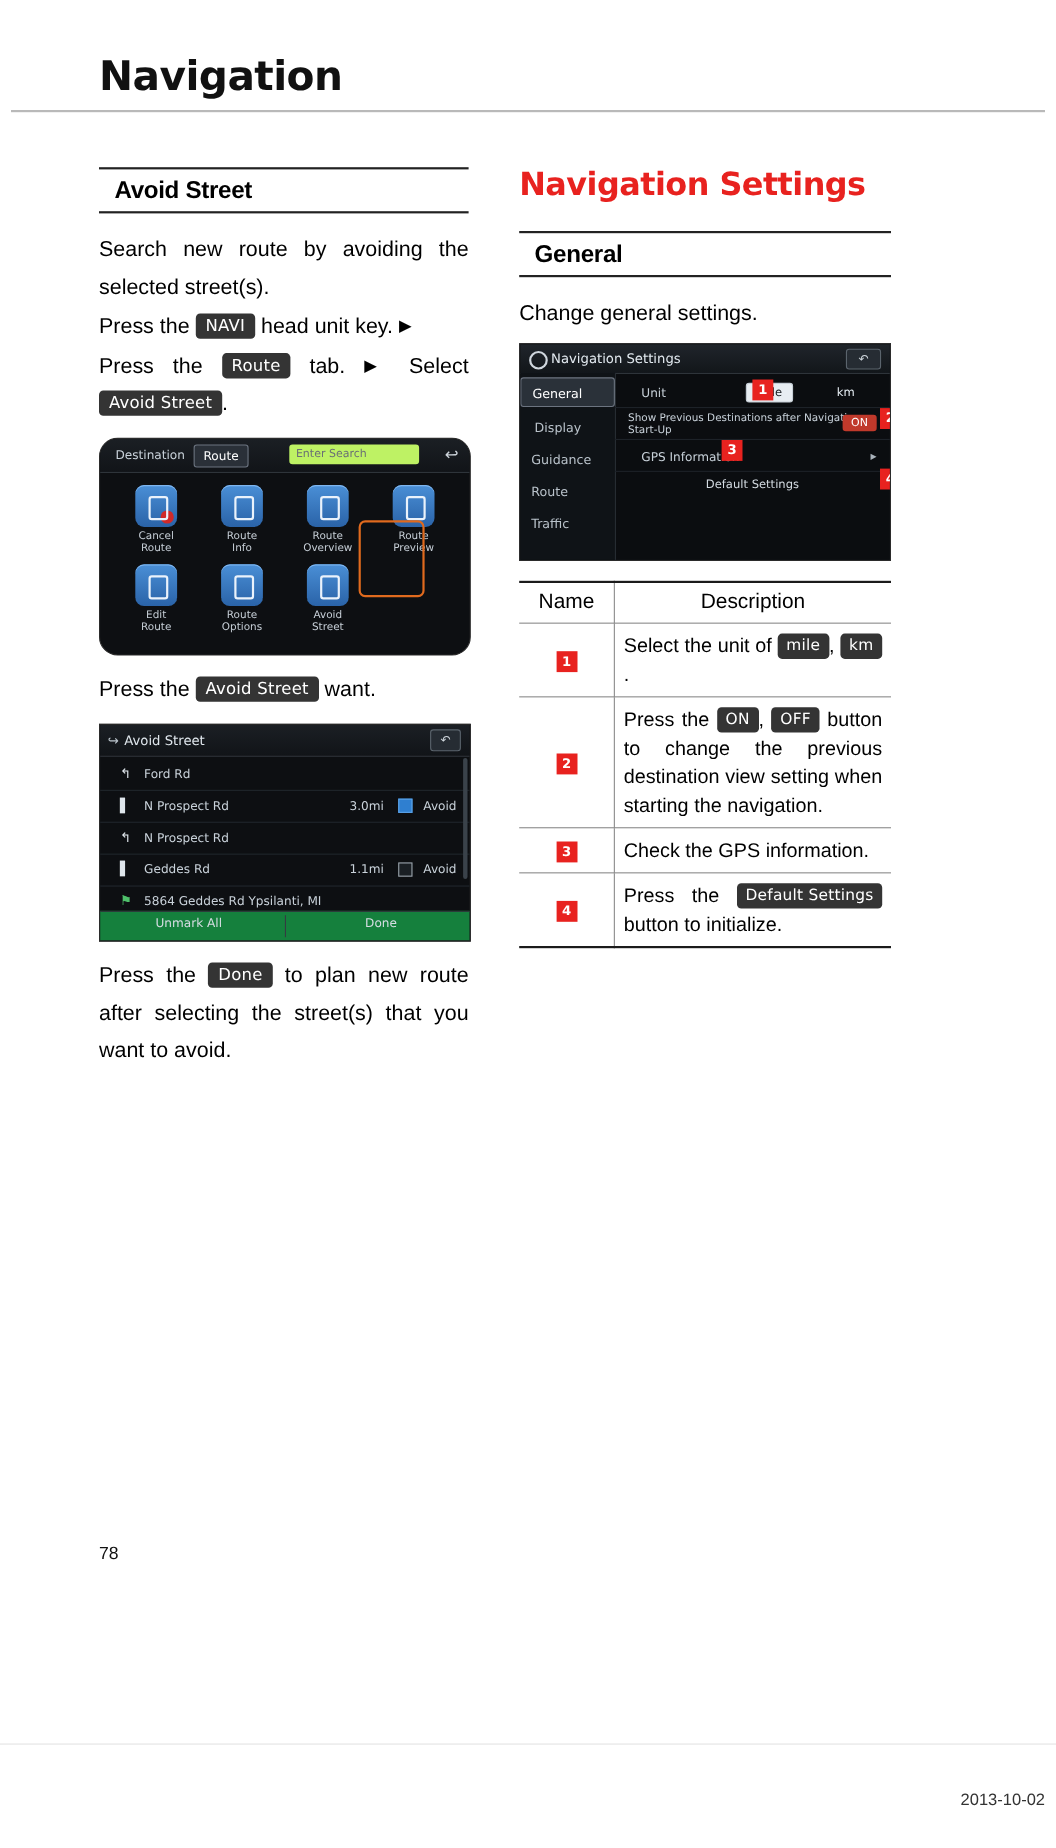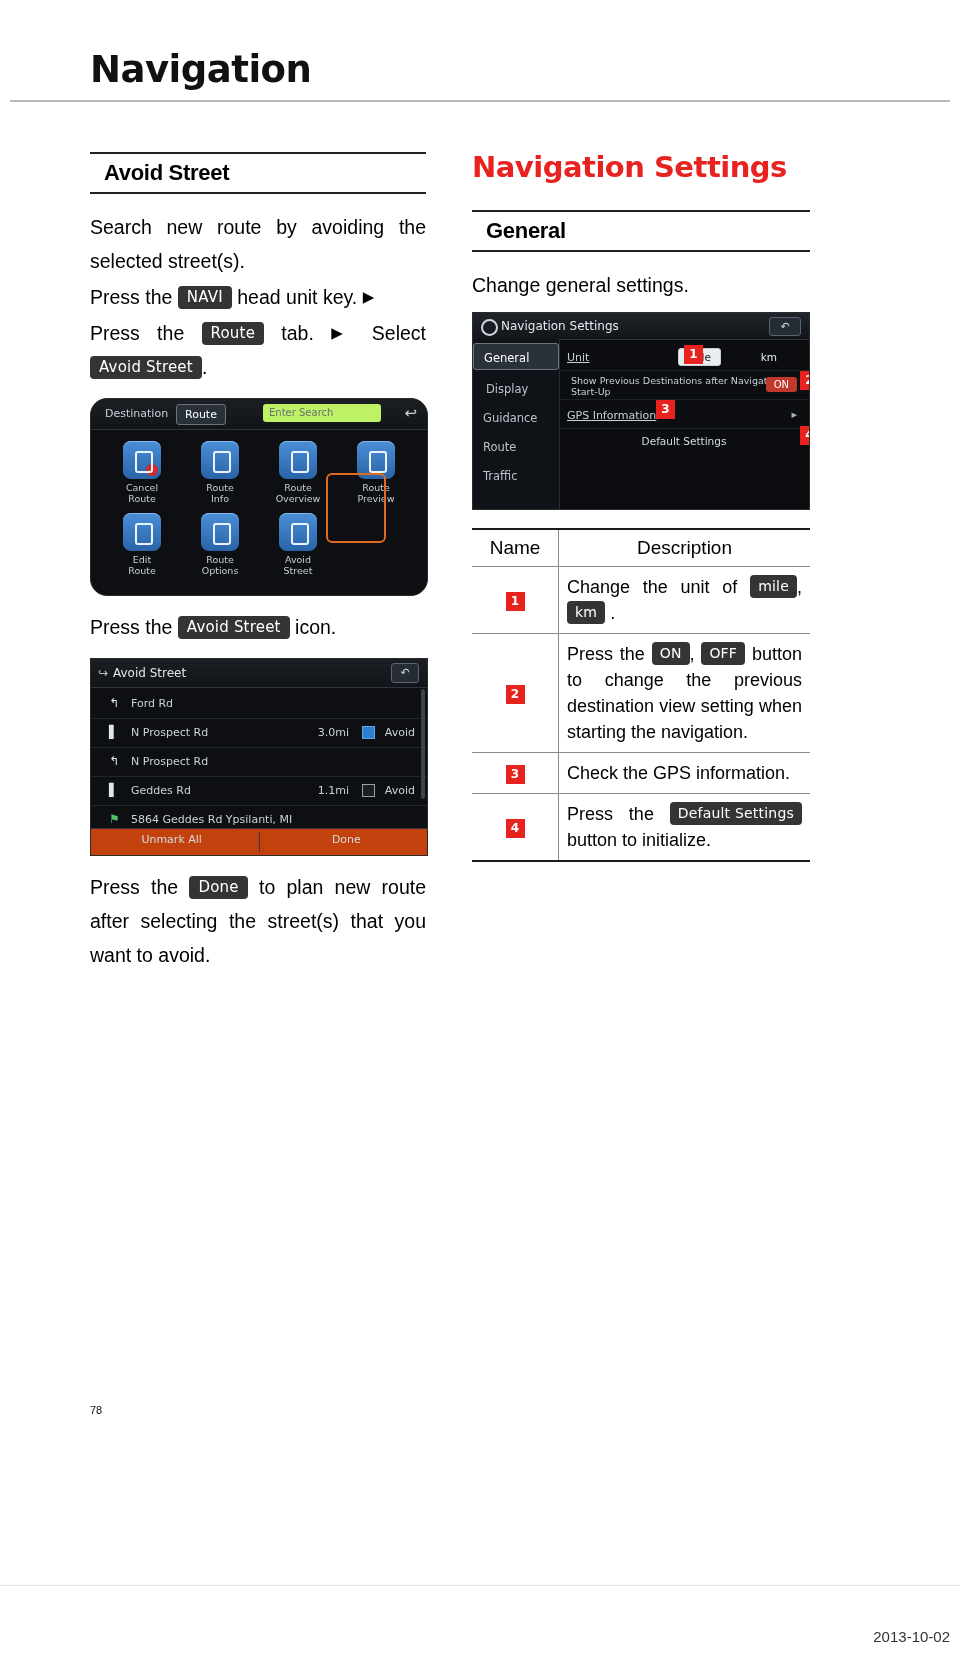--- a/index.html
+++ b/index.html
@@ -226,21 +226,21 @@
   .s2-row .rbox {
     position: absolute; right: 52px; top: 8px;
     width: 11px; height: 11px;
     border: 1px solid #9aa3ab;
     background: #1a1f24;
   }
   .s2-row .rbox.on { background: #2f7fd0; border-color: #5da4e8; }
   .s2-bottom {
     position: absolute; left: 0; right: 0; bottom: 0; height: 26px;
     border-top: 1px solid #2e343a;
-    background: #c2410c;
+    background: #15803d;
   }
   .s2-btn {
     position: absolute; top: 4px;
     font-size: 11px; color: #d6dde3;
     width: 48%;
     text-align: center;
   }
   .s2-btn.l { left: 0; }
   .s2-btn.r { right: 0; }
   .s2-bsep {
@@ -316,21 +316,21 @@
     color: #fff;
     border: 1px solid #6c7480;
     border-radius: 3px;
   }
   .s3-main { position: absolute; left: 86px; right: 0; top: 26px; bottom: 0; }
   .s3-row {
     position: absolute; left: 0; right: 0; height: 27px;
     border-bottom: 1px solid #1d2228;
     font-size: 11px; color: #c7d0d8;
   }
-  .s3-row .lab { position: absolute; left: 8px; top: 8px; text-decoration: underline; }
+  .s3-row .lab { position: absolute; left: 24px; top: 8px; }
   .s3-row .lab2 { position: absolute; left: 12px; top: 3px; line-height: 11px; font-size: 9.5px;}
   .s3-btn {
     position: absolute; top: 5px;
     border: 1px solid #6c7480; border-radius: 3px;
     font-size: 10.5px; padding: 2px 9px; color: #e6edf3;
     background: #2e353d;
   }
   .s3-btn.sel { background: #e8edf2; color: #15191d; border-color: #c6ced6; }
   .s3-on {
     position: absolute; right: 12px; top: 5px;
@@ -388,21 +388,21 @@
     background: #e8221f;
     color: #fff; font-size: 12px; font-weight: bold;
     text-align: center; line-height: 19px;
     font-family: "DejaVu Sans", sans-serif;
   }
 
   
   .folio {
     position: absolute;
     left: 90px; top: 1404px;
-    font-size: 11px;
+    font-size: 16px;
     color: #111;
   }
   .footer-bar {
     position: absolute;
     left: 0; top: 1585px;
     width: 960px; height: 95px;
     background: #ffffff;
     border-top: 1px solid #e3e3e3;
   }
   .footer-left {
@@ -496,21 +496,21 @@
           <div class="s1-ico"></div>
           <div class="s1-lbl">Avoid<br>Street</div>
         </div>
       </div>
       <div class="s1-sel"></div>
     </div>
 
     <p class="body nojust">
       <span>Press the</span>
       <span class="chip">Avoid Street</span>
-      <span>icon.</span>
+      <span>want.</span>
     </p>
 
     <div class="shot shot2">
       <div class="s2-top"></div>
       <div class="s2-backarrow">↪</div>
       <div class="s2-title">Avoid Street</div>
       <div class="s2-ret">↶</div>
 
       <div class="s2-row" style="top:30px;">
         <span class="rico">↰</span>
@@ -610,21 +610,21 @@
           <th>Name</th>
           <th>Description</th>
         </tr>
       </thead>
       <tbody>
         <tr>
           <td class="num">
             <span class="tbadge">1</span>
           </td>
           <td class="dsc">
-            <span>Change the unit of</span>
+            <span>Select the unit of</span>
             <span class="chip sm">mile</span><span>,</span>
             <span class="chip sm">km</span>
             <span>.</span>
           </td>
         </tr>
         <tr>
           <td class="num">
             <span class="tbadge">2</span>
           </td>
           <td class="dsc">

